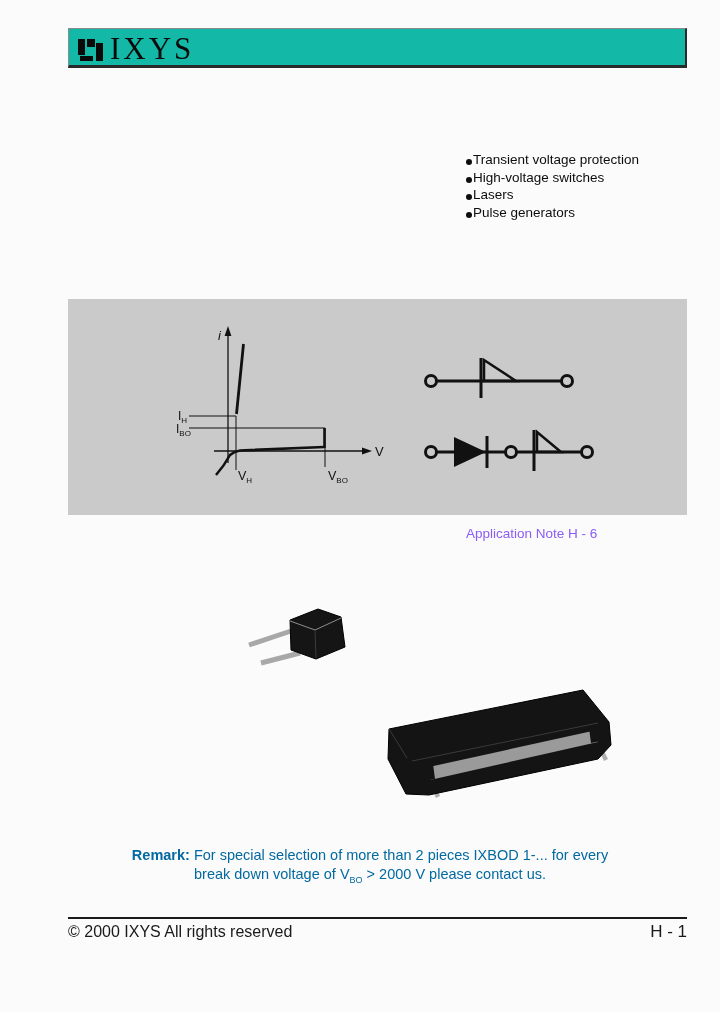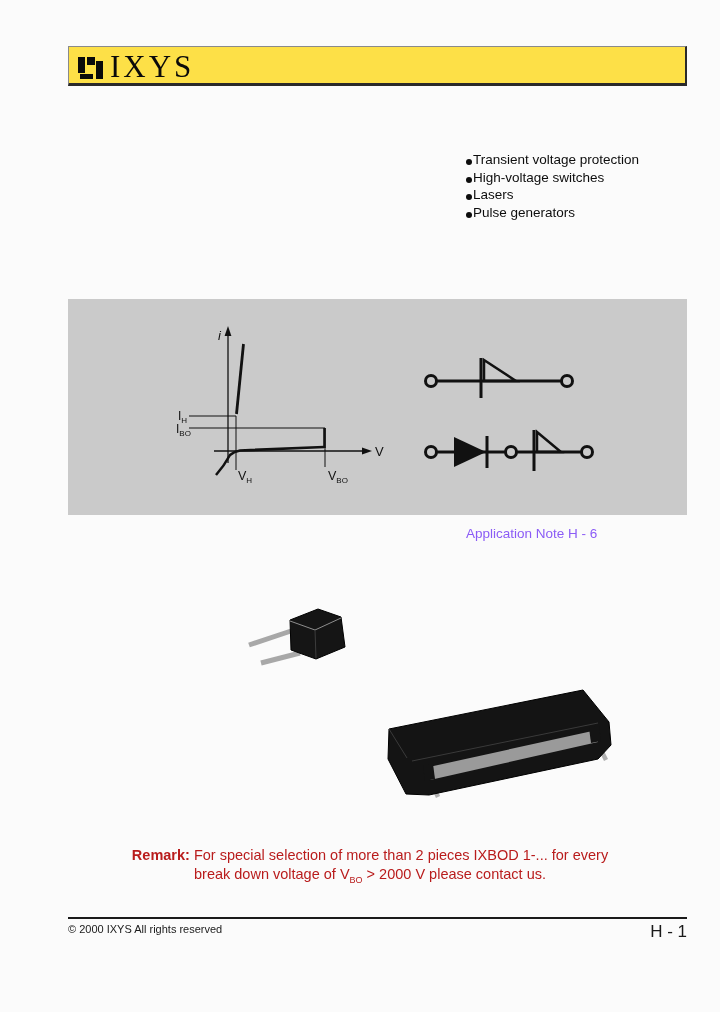--- a/index.html
+++ b/index.html
@@ -1,20 +1,20 @@
 <!DOCTYPE html>
 <html><head>
 <meta charset="utf-8">
 <style>
   html,body{margin:0;padding:0;}
   body{font-family:"Liberation Sans",sans-serif;background:#e8e8e8;}
   .page{position:relative;width:720px;height:1012px;background:#fbfbfb;overflow:hidden;margin:0 auto;}
 
   
-  .topbar{position:absolute;left:68px;top:46px;width:616px;height:36px;background:#fde047;
+  .topbar{position:absolute;left:68px;top:28px;width:616px;height:36px;background:#14b8a6;
     border:1px solid #8a8a8a;border-right:2px solid #2a2a2a;border-bottom:3px solid #2a2a2a;}
   .brand{position:absolute;left:9px;top:7px;display:flex;align-items:center;}
   .logomark{position:relative;width:25px;height:22px;margin-top:2px;}
   .logomark div{position:absolute;background:#0a0a0a;}
   .lm-left{left:0;top:0;width:7px;height:16px;}
   .lm-top{left:9px;top:0;width:8px;height:8px;}
   .lm-right{left:18px;top:4px;width:7px;height:18px;}
   .lm-bottom{left:2px;top:17px;width:13px;height:5px;}
   .brandtext{font-family:"Liberation Serif",serif;font-size:31px;line-height:26px;color:#0a0a0a;
     letter-spacing:3px;margin-left:7px;}
@@ -33,27 +33,27 @@
 
   
   .appnote{position:absolute;left:466px;top:526px;font-size:13.5px;color:#8b5cf6;}
 
   
   .pkg-small{position:absolute;left:243px;top:600px;}
   .pkg-large{position:absolute;left:385px;top:682px;}
 
   
   .remark{position:absolute;left:90px;top:846px;width:560px;text-align:center;
-    font-size:14.5px;line-height:19px;color:#b91c1c;}
+    font-size:14.5px;line-height:19px;color:#0369a1;}
   .remark b{font-weight:bold;}
   .remark sub{font-size:9px;}
 
   
   .footrule{position:absolute;left:68px;top:917px;width:619px;height:2px;background:#1a1a1a;}
-  .copyright{position:absolute;left:68px;top:923px;font-size:11px;color:#1a1a1a;}
+  .copyright{position:absolute;left:68px;top:923px;font-size:16px;color:#1a1a1a;}
   .pageno{position:absolute;right:33px;top:922px;font-size:17px;color:#1a1a1a;}
 
   svg text{font-family:"Liberation Sans",sans-serif;fill:#111;}
 </style>
 </head>
 <body>
 
 <div class="page">
 
   <header class="topbar">

